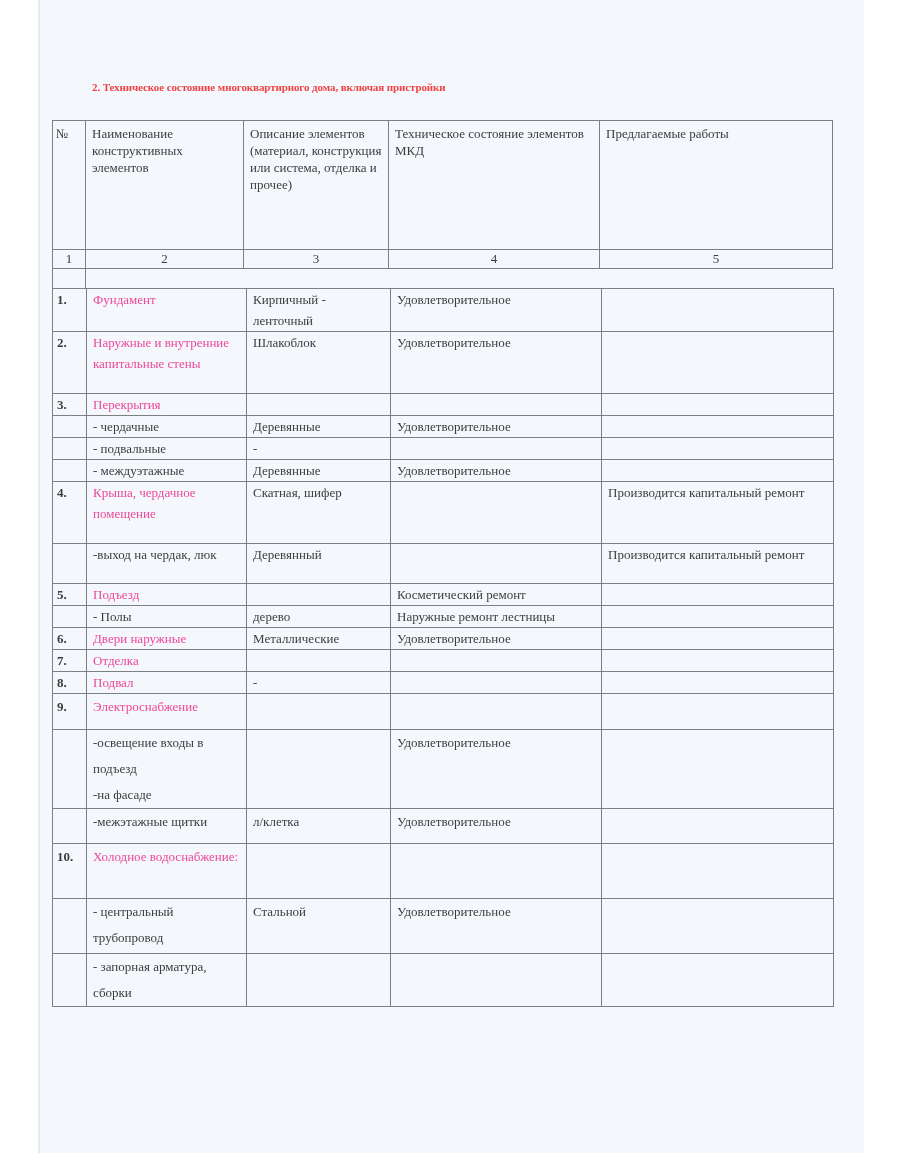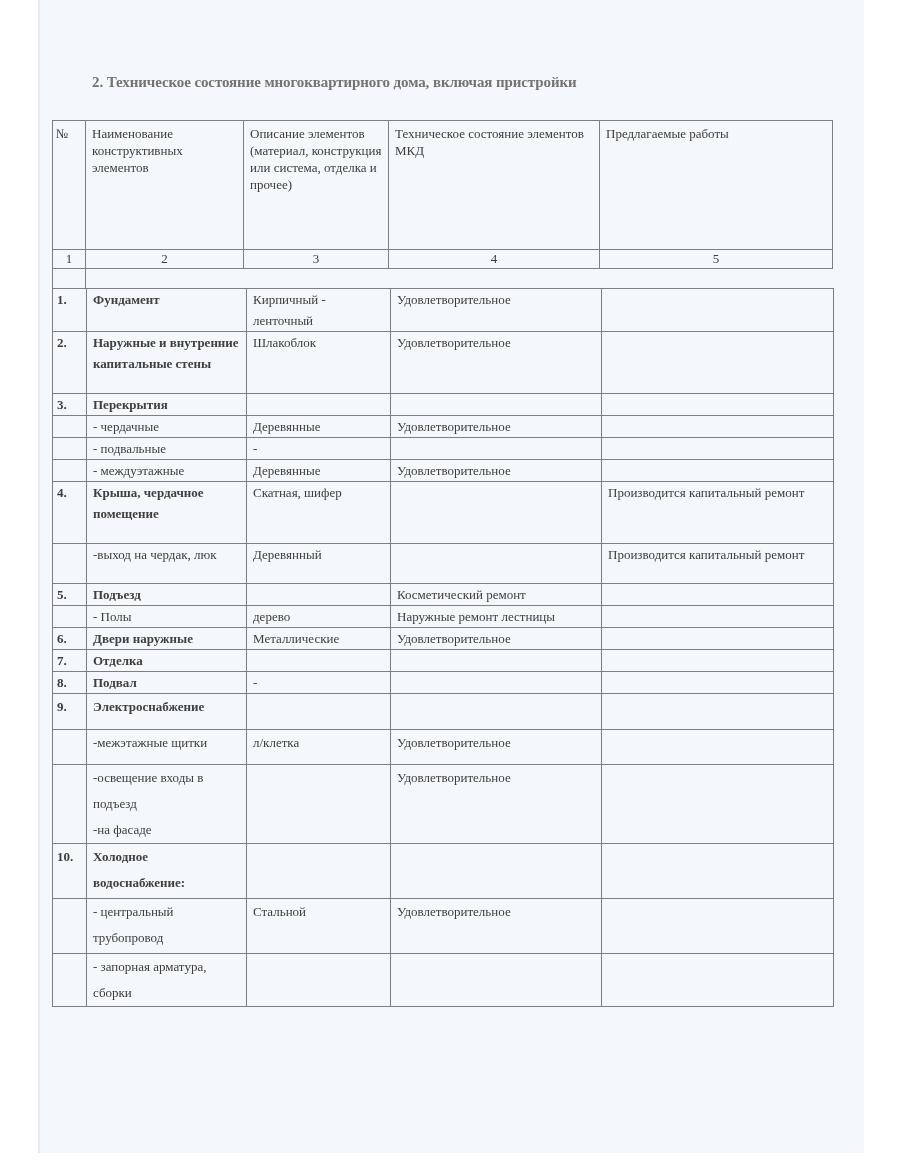--- a/index.html
+++ b/index.html
@@ -20,24 +20,24 @@
       left: 38px;
       top: 0;
       width: 824px;
       height: 1153px;
       background: #f4f7fc;
       border-left: 2px solid #e6e9ee;
     }
     .title {
       position: absolute;
       left: 92px;
-      top: 74px;
+      top: 81px;
       font-weight: bold;
-      font-size: 15px;
-      color: #737373;
+      font-size: 11px;
+      color: #ef4444;
       letter-spacing: -0.1px;
     }
     table {
       position: absolute;
       border-collapse: collapse;
       table-layout: fixed;
       font-size: 13px;
       line-height: 21px;
     }
     td {
@@ -66,21 +66,21 @@
     }
     .spacer .l { position:absolute; left:0; top:0; width:1px; height:20px; background:#7d7f84; }
     .spacer .m { position:absolute; left:33px; top:0; width:1px; height:20px; background:#7d7f84; }
     
     #body {
       left: 52px;
       top: 288px;
       width: 781px;
     }
     #body td.num { font-weight: bold; padding-left: 4px; padding-right: 2px; }
-    #body td.name.bold { font-weight: bold; color: #404040; }
+    #body td.name.bold { font-weight: normal; color: #ec4899; }
     #body td.tall { line-height: 26px; }
   </style>
 </head>
 <body>
 
 <div class="scan"></div>
 
 <div class="title">2. Техническое состояние многоквартирного дома, включая пристройки</div>
 
 <table id="hdr">
@@ -214,35 +214,35 @@
         <td class=""></td>
         <td class=""></td>
       </tr>
       <tr style="height: 36px;">
         <td class="num tall">9.</td>
         <td class="name bold tall">Электроснабжение</td>
         <td class="tall"></td>
         <td class="tall"></td>
         <td class="tall"></td>
       </tr>
+      <tr style="height: 79px;">
+        <td class="num tall"></td>
+        <td class="name tall" style="white-space: pre-line;">-освещение входы в подъезд
+-на фасаде</td>
+        <td class="tall"></td>
+        <td class="tall">Удовлетворительное</td>
+        <td class="tall"></td>
+      </tr>
       <tr style="height: 35px;">
         <td class="num tall"></td>
         <td class="name tall">-межэтажные щитки</td>
         <td class="tall">л/клетка</td>
         <td class="tall">Удовлетворительное</td>
         <td class="tall"></td>
       </tr>
-      <tr style="height: 79px;">
-        <td class="num tall"></td>
-        <td class="name tall" style="white-space: pre-line;">-освещение входы в подъезд
--на фасаде</td>
-        <td class="tall"></td>
-        <td class="tall">Удовлетворительное</td>
-        <td class="tall"></td>
-      </tr>
       <tr style="height: 55px;">
         <td class="num tall">10.</td>
         <td class="name bold tall">Холодное водоснабжение:</td>
         <td class="tall"></td>
         <td class="tall"></td>
         <td class="tall"></td>
       </tr>
       <tr style="height: 55px;">
         <td class="num tall"></td>
         <td class="name tall">- центральный трубопровод</td>

